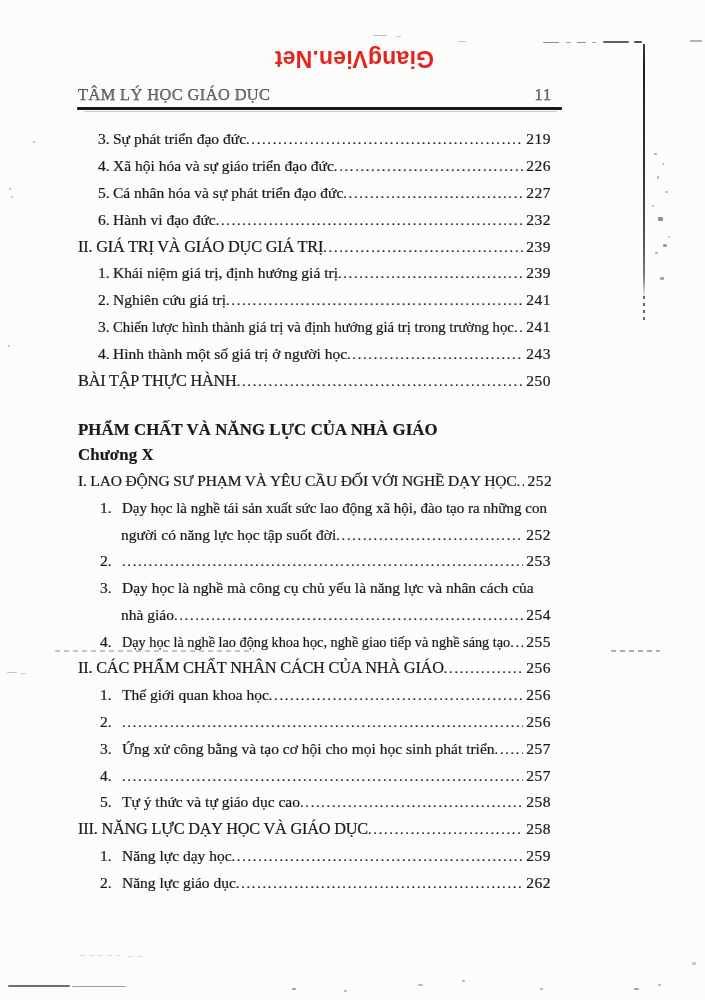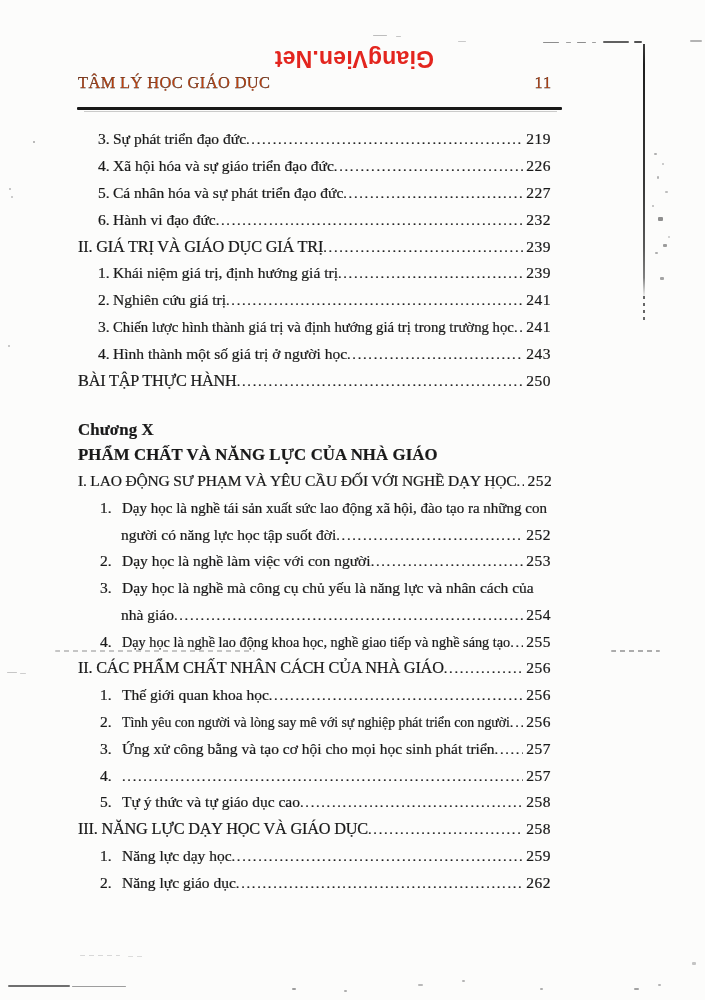--- a/index.html
+++ b/index.html
@@ -11,23 +11,23 @@
   }
   
   .wm{
     position:absolute;left:276px;top:45px;width:158px;height:28px;
     text-align:center;transform:rotate(180deg);
     font-family:"Liberation Sans","DejaVu Sans",sans-serif;
     font-weight:bold;font-size:23px;line-height:28px;letter-spacing:0.2px;
   }
   
   .hdr{
-    position:absolute;left:78px;top:72px;width:474px;
+    position:absolute;left:78px;top:84px;width:474px;
     display:flex;justify-content:space-between;align-items:baseline;
-    font-size:16.4px;line-height:22px;color:#c2410c;
+    font-size:16.4px;line-height:22px;color:#737373;
     -webkit-text-stroke:0.25px #1a1a1a;letter-spacing:0.4px;
   }
   .hdr .pgnum{letter-spacing:1px;font-size:16.2px;}
   .rule1{position:absolute;left:77px;top:107.2px;width:485px;height:2.7px;background:#181818;border-radius:1px;}
   .rule2{position:absolute;left:84px;top:111px;width:473px;height:1.2px;background:#9a9a9a;opacity:.5;}
   
   .toc{
     position:absolute;left:78px;top:126px;width:473px;
     font-size:15.5px;color:#191919;
     -webkit-text-stroke:0.22px #1c1c1c;
@@ -131,42 +131,41 @@
         <span class="leader"></span>
         <span class="pg">243</span>
       </div>
       <div class="row r1 section">
         <span class="t">BÀI TẬP THỰC HÀNH</span>
         <span class="leader"></span>
         <span class="pg">250</span>
       </div>
       <div class="sp"></div>
       <div class="row chap">
+        <span class="t">PHẨM CHẤT VÀ NĂNG LỰC CỦA NHÀ GIÁO</span>
+      </div>
+      <div class="row chap">
         <span class="t">Chương X</span>
-      </div>
-      <div class="row chap">
-        <span class="t">PHẨM CHẤT VÀ NĂNG LỰC CỦA NHÀ GIÁO</span>
       </div>
       <div class="row r2 section">
         <span class="t" style="font-size: 15.55px;">I. LAO ĐỘNG SƯ PHẠM VÀ YÊU CẦU ĐỐI VỚI NGHỀ DẠY HỌC</span>
         <span class="leader"></span>
         <span class="pg">252</span>
       </div>
       <div class="row r2 item2">
         <span class="n">1.</span>
         <span class="t" style="font-size: 15px;">Dạy học là nghề tái sản xuất sức lao động xã hội, đào tạo ra những con</span>
       </div>
       <div class="row r2 cont">
         <span class="t">người có năng lực học tập suốt đời</span>
         <span class="leader"></span>
         <span class="pg">252</span>
       </div>
       <div class="row r2 item2">
         <span class="n">2.</span>
-        <span class="t">Dạy học là nghề làm việc với con người</span>
         <span class="leader"></span>
         <span class="pg">253</span>
       </div>
       <div class="row r2 item2">
         <span class="n">3.</span>
         <span class="t">Dạy học là nghề mà công cụ chủ yếu là năng lực và nhân cách của</span>
       </div>
       <div class="row r2 cont">
         <span class="t">nhà giáo</span>
         <span class="leader"></span>
@@ -184,21 +183,20 @@
         <span class="pg">256</span>
       </div>
       <div class="row r2 item2">
         <span class="n">1.</span>
         <span class="t">Thế giới quan khoa học</span>
         <span class="leader"></span>
         <span class="pg">256</span>
       </div>
       <div class="row r2 item2">
         <span class="n">2.</span>
-        <span class="t" style="font-size: 13.75px;">Tình yêu con người và lòng say mê với sự nghiệp phát triển con người</span>
         <span class="leader"></span>
         <span class="pg">256</span>
       </div>
       <div class="row r2 item2">
         <span class="n">3.</span>
         <span class="t">Ứng xử công bằng và tạo cơ hội cho mọi học sinh phát triển</span>
         <span class="leader"></span>
         <span class="pg">257</span>
       </div>
       <div class="row r2 item2">

